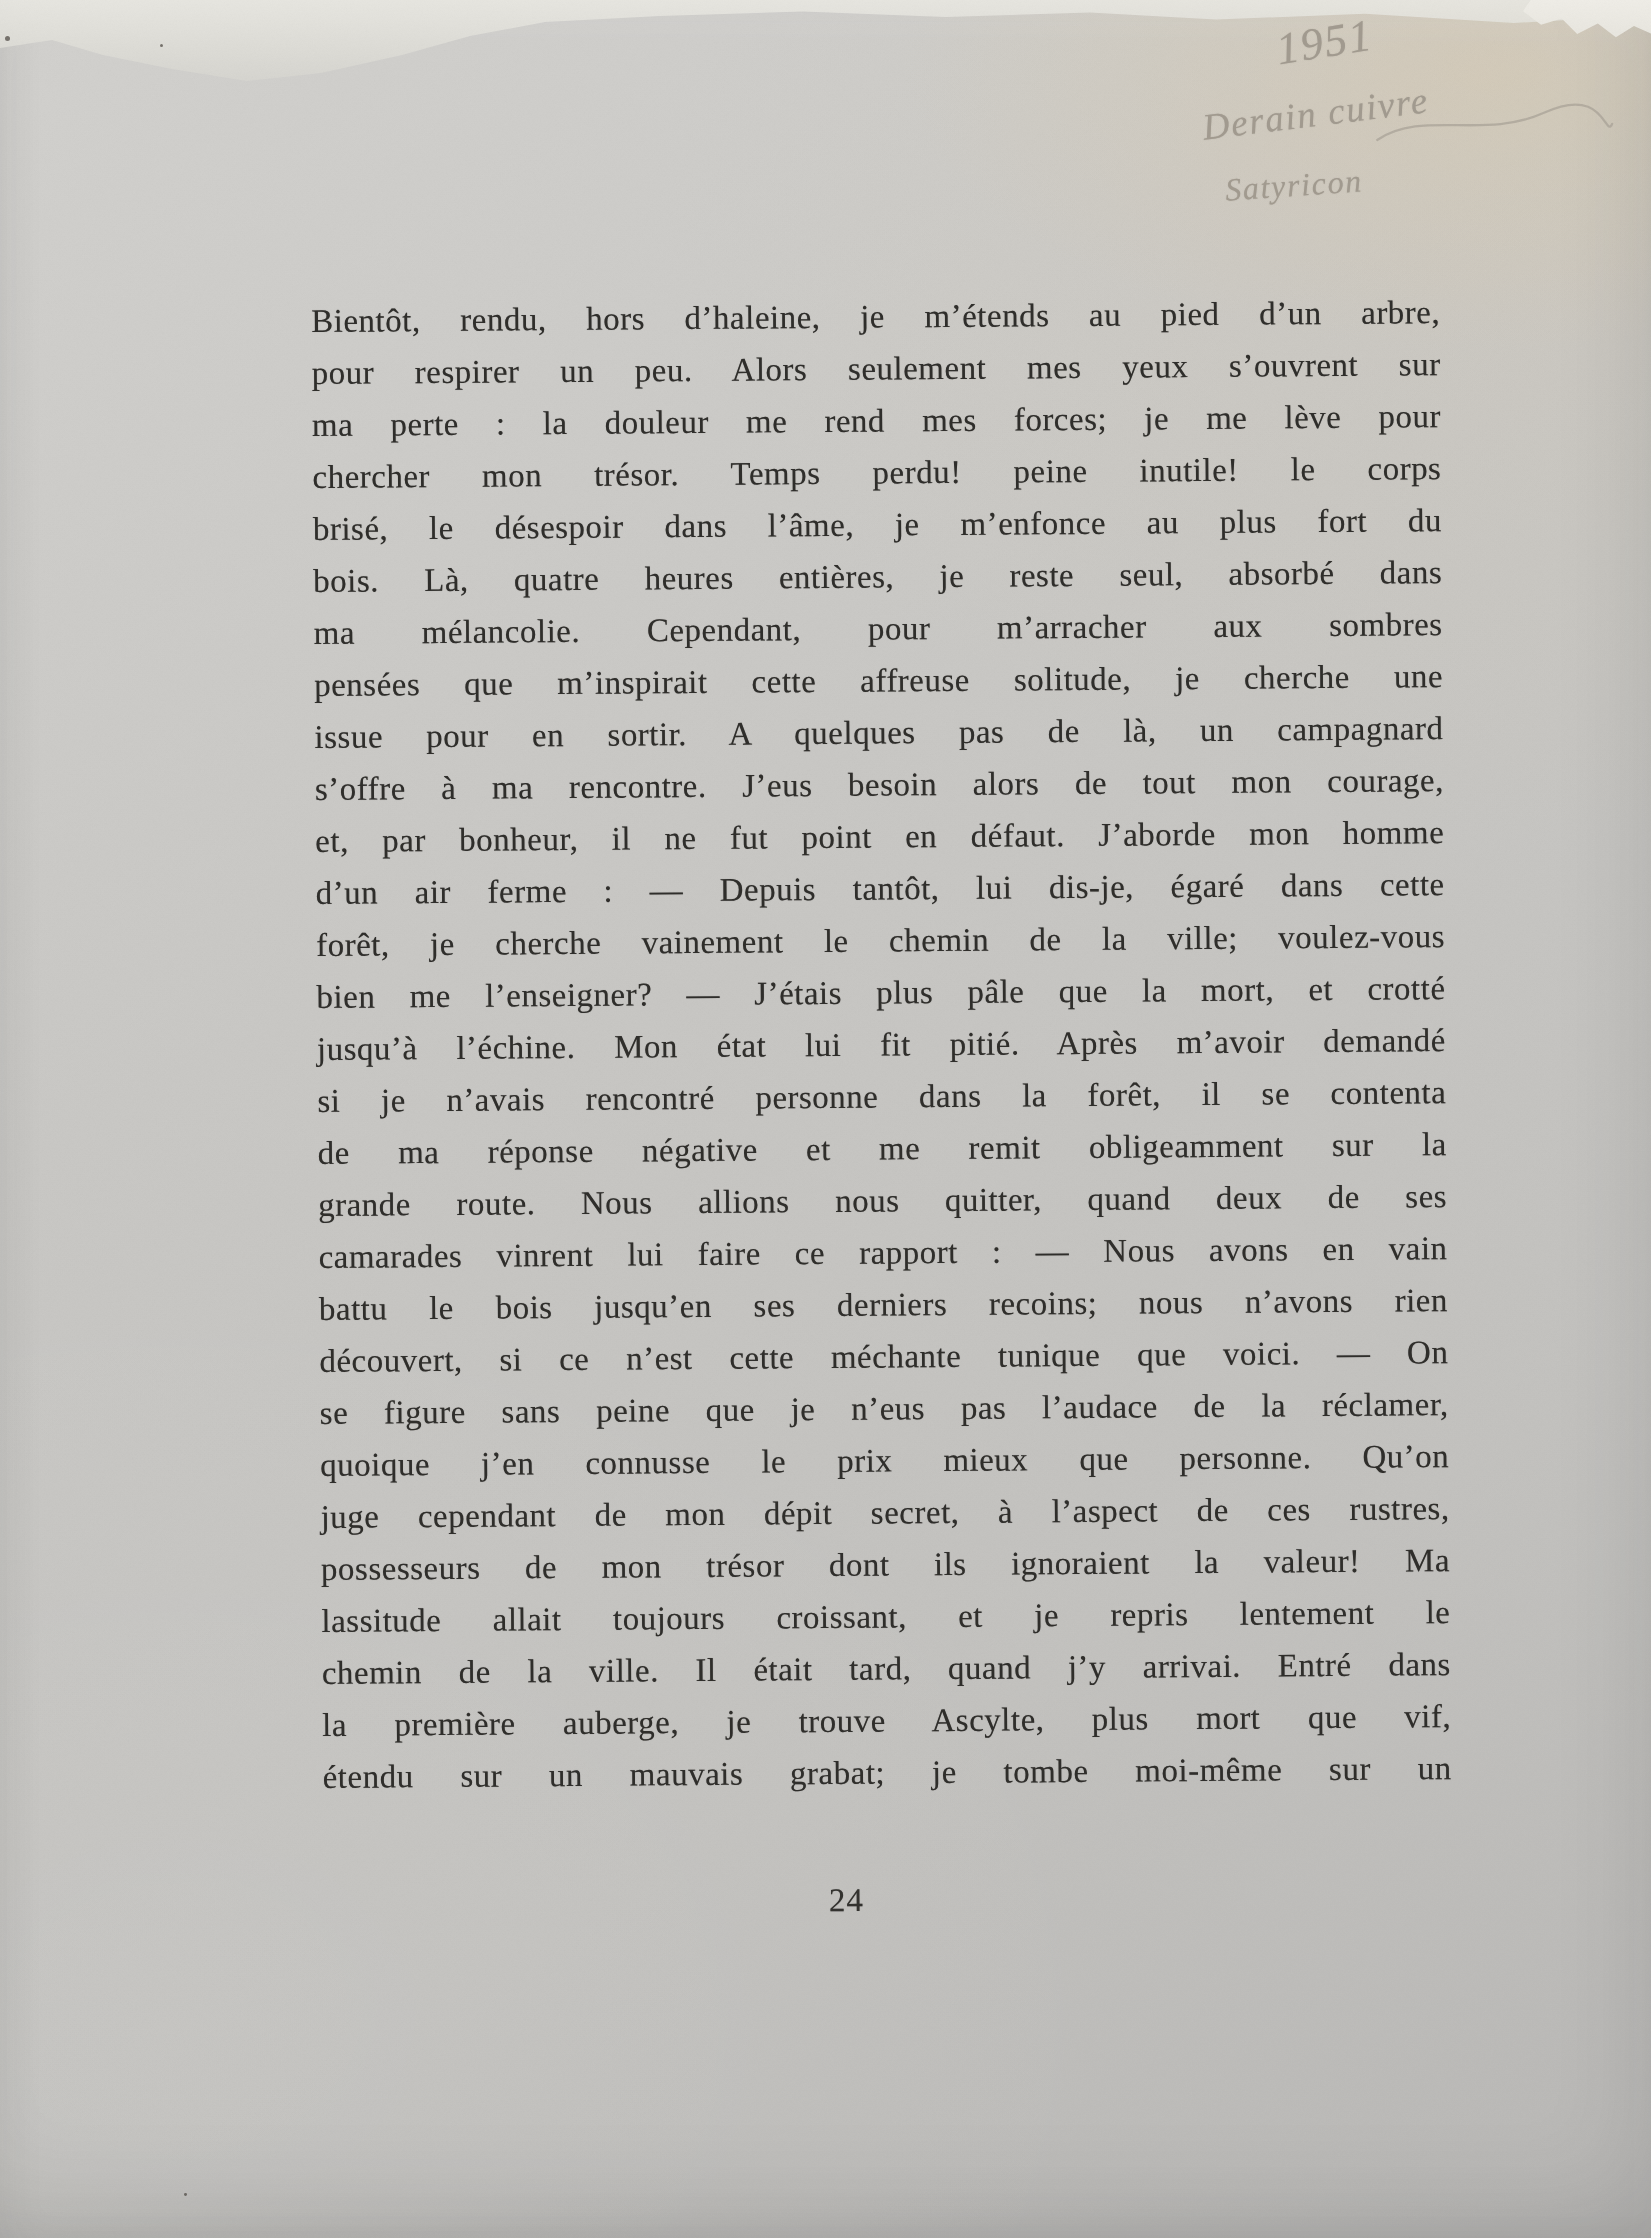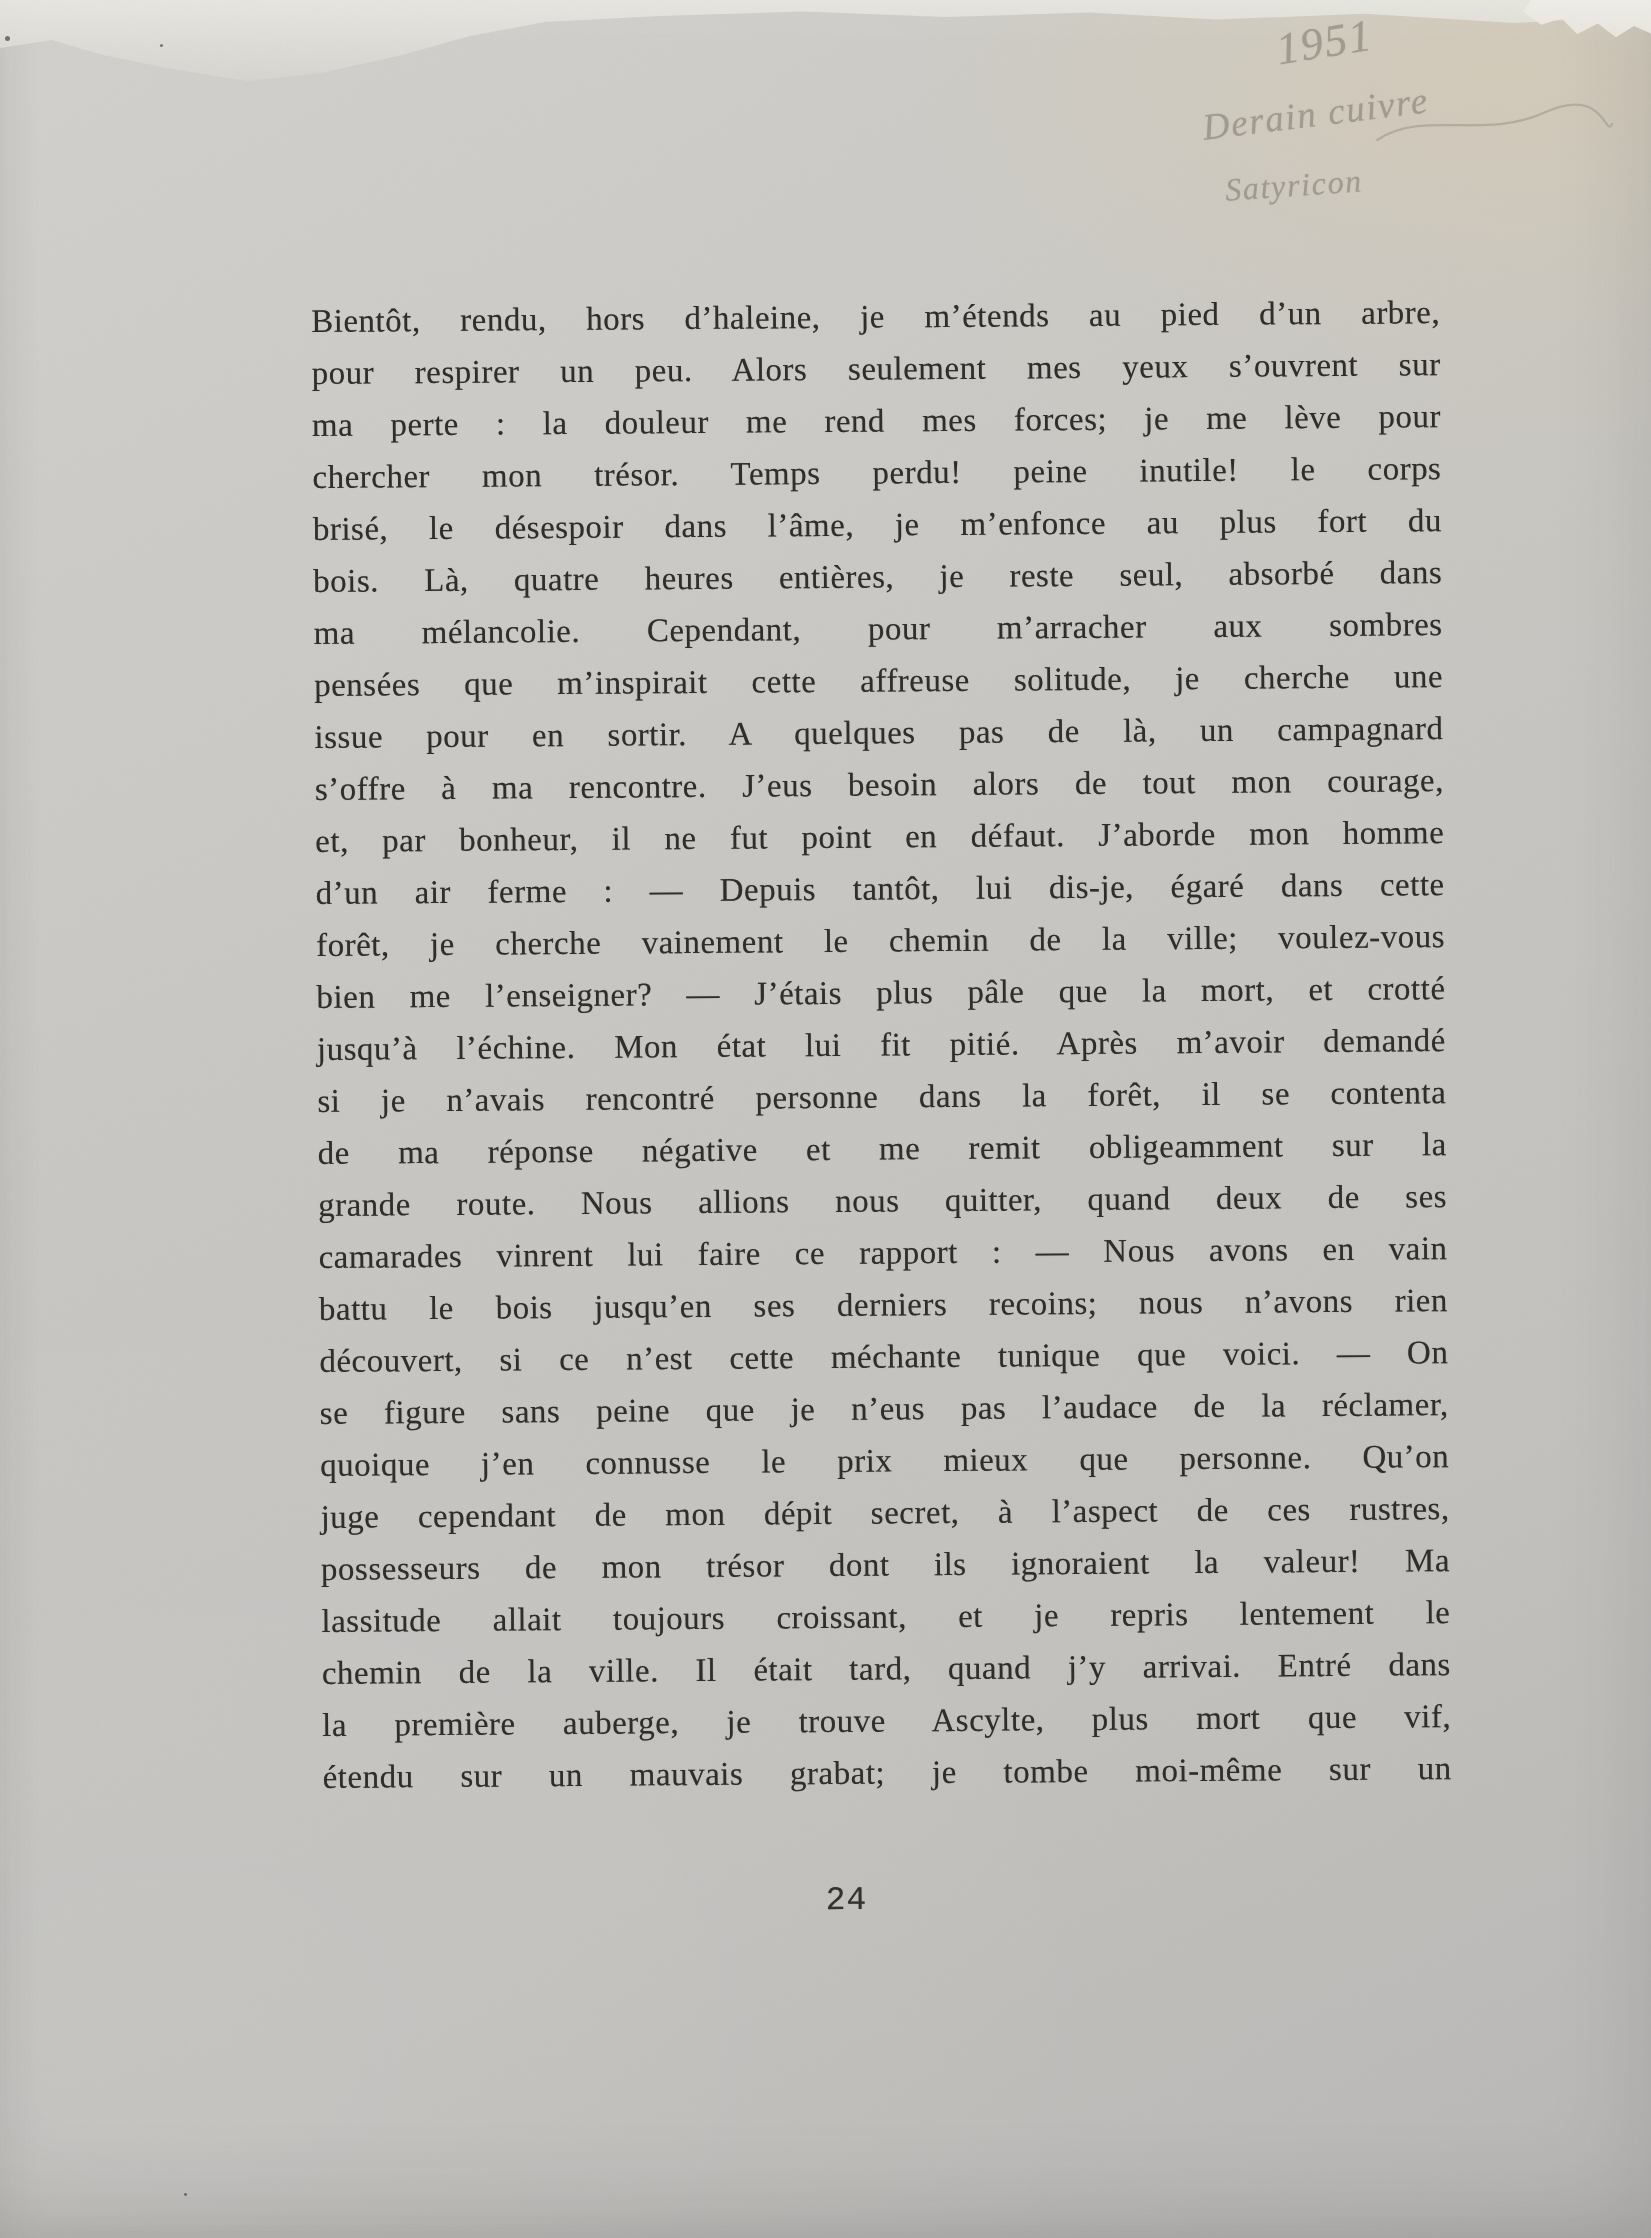--- a/index.html
+++ b/index.html
@@ -56,21 +56,20 @@
     letter-spacing:0.5px;
     text-align:justify;text-align-last:justify;text-justify:inter-word;
     white-space:normal;
     text-shadow:0 0 0.7px rgba(35,33,30,.45);
   }
   .folio{
     position:absolute;left:795px;top:1882px;width:103px;
     text-align:center;font-size:33px;color:#33322f;
     letter-spacing:1.1px;transform:rotate(-0.45deg);
     text-shadow:0 0 0.7px rgba(35,33,30,.4);
-    font-family:Liberation Mono, monospace;
   }
   
   .grain{position:absolute;inset:0;opacity:.045;mix-blend-mode:multiply;pointer-events:none;}
 </style>
 </head>
 <body>
 
 <div class="paper"></div>
 <div class="deckle"></div>
 <div class="tear-patch"></div>

